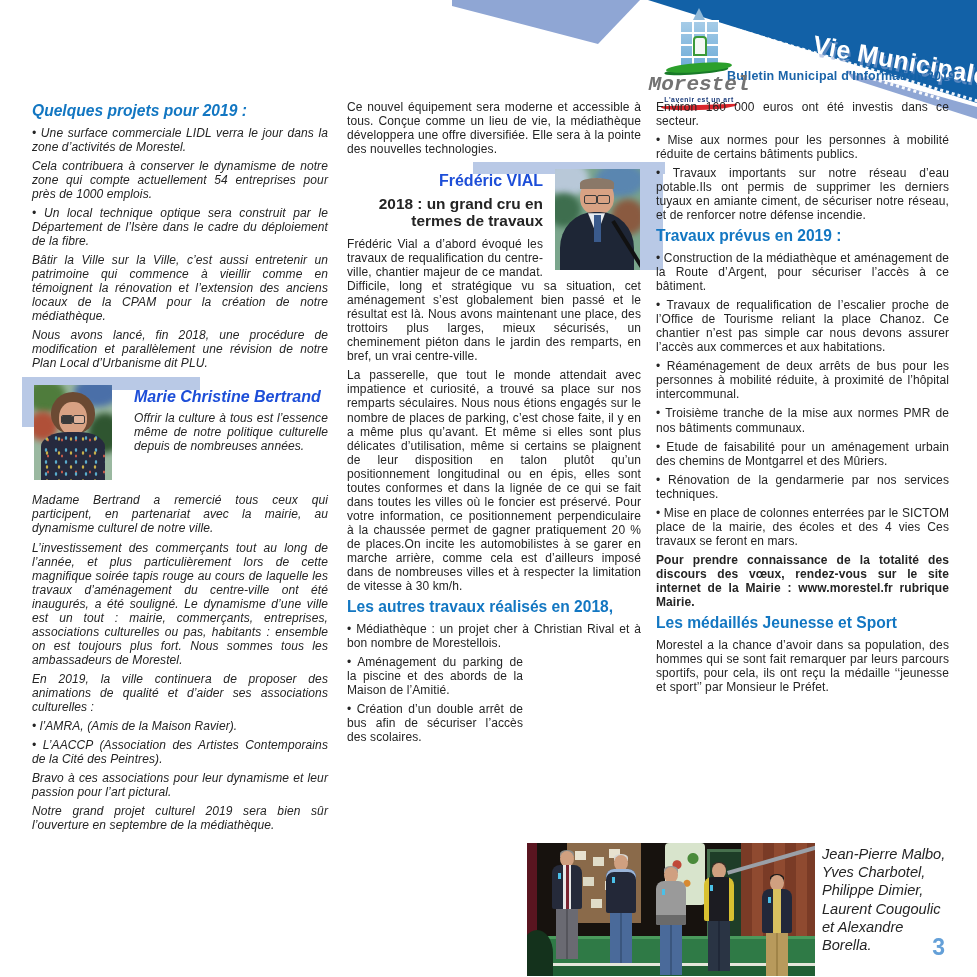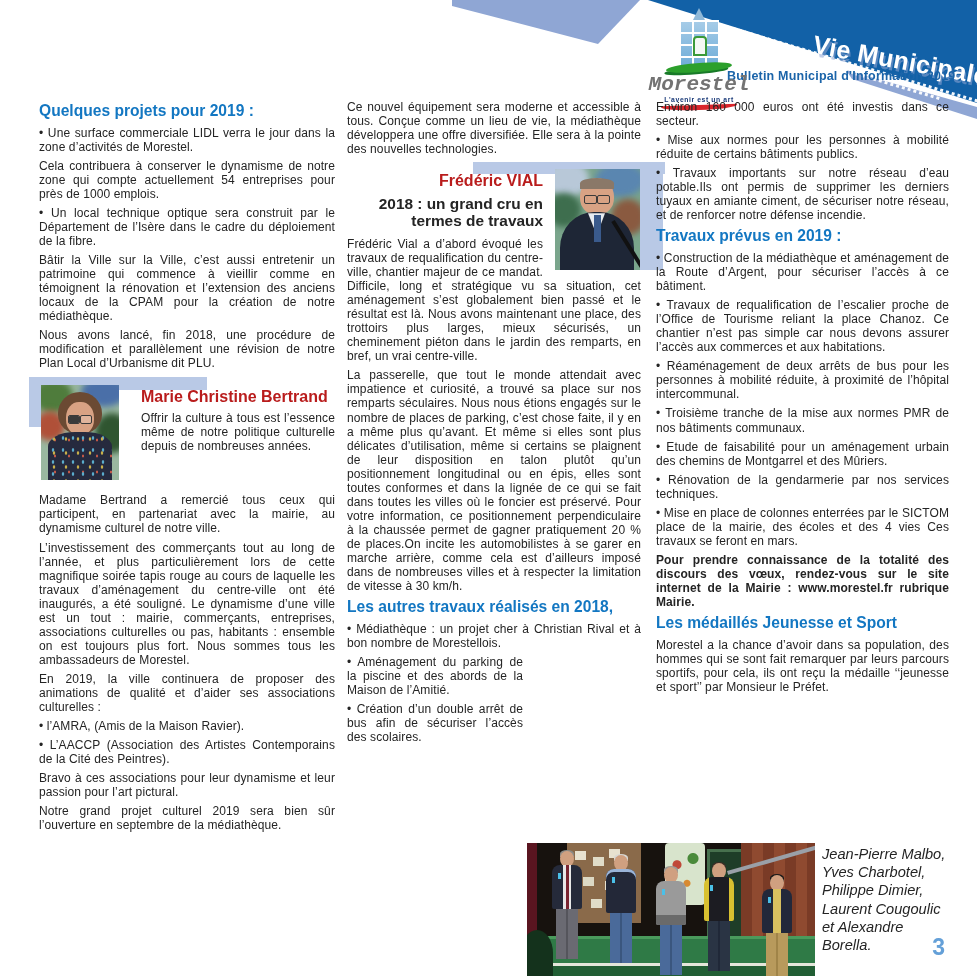--- a/index.html
+++ b/index.html
@@ -45,26 +45,26 @@
     border-radius:60% 70% 55% 65%;transform:rotate(-5deg);
     box-shadow:-3px 3px 0 -1px #187a28;}
   .logoname{font-family:Liberation Mono, monospace;font-style:italic;font-weight:700;
     font-size:21px;color:#737373;line-height:1;margin-top:2px;}
   .logotag{font-size:6.8px;font-weight:700;color:#1a3a78;letter-spacing:.6px;margin-top:1px;}
   .rswoosh{width:76px;height:5px;margin:2px auto 0;background:#d9262c;
     border-radius:0 0 100% 100%/0 0 160% 160%;transform:rotate(-2deg);}
 
   
   .col{position:absolute;top:100px;}
-  #col1{left:39px;width:296px;}
+  #col1{left:32px;width:296px;font-style:italic;}
   #col2{left:347px;width:294px;}
   #col3{left:656px;width:293px;}
   p.b{font-size:12px;line-height:1.17;margin:0 0 5px;text-align:justify;letter-spacing:.1px;}
   .h-blue{color:#1377c2;font-size:15.6px;font-weight:700;margin:2px 0 6px;line-height:1.15;}
-  .name-red{color:#b91c1c;font-size:16px;font-weight:700;margin:3px 0 5px;line-height:1.1;}
+  .name-red{color:#1d4ed8;font-size:16px;font-weight:700;margin:3px 0 5px;line-height:1.1;}
   .bold{font-weight:700;}
   .right{text-align:right;}
   .sub-black{font-size:15.4px;font-weight:700;line-height:1.15;margin:0 0 7px;}
   .clear{clear:both;}
   .narrow{width:176px;}
 
   
   .pfl{float:left;width:92px;height:106px;margin:0 10px 2px 0;position:relative;}
   .pfr{float:right;width:88px;height:106px;margin:0 0 4px 10px;position:relative;}
   .shadow{position:absolute;background:#b9c9e6;z-index:0;}

